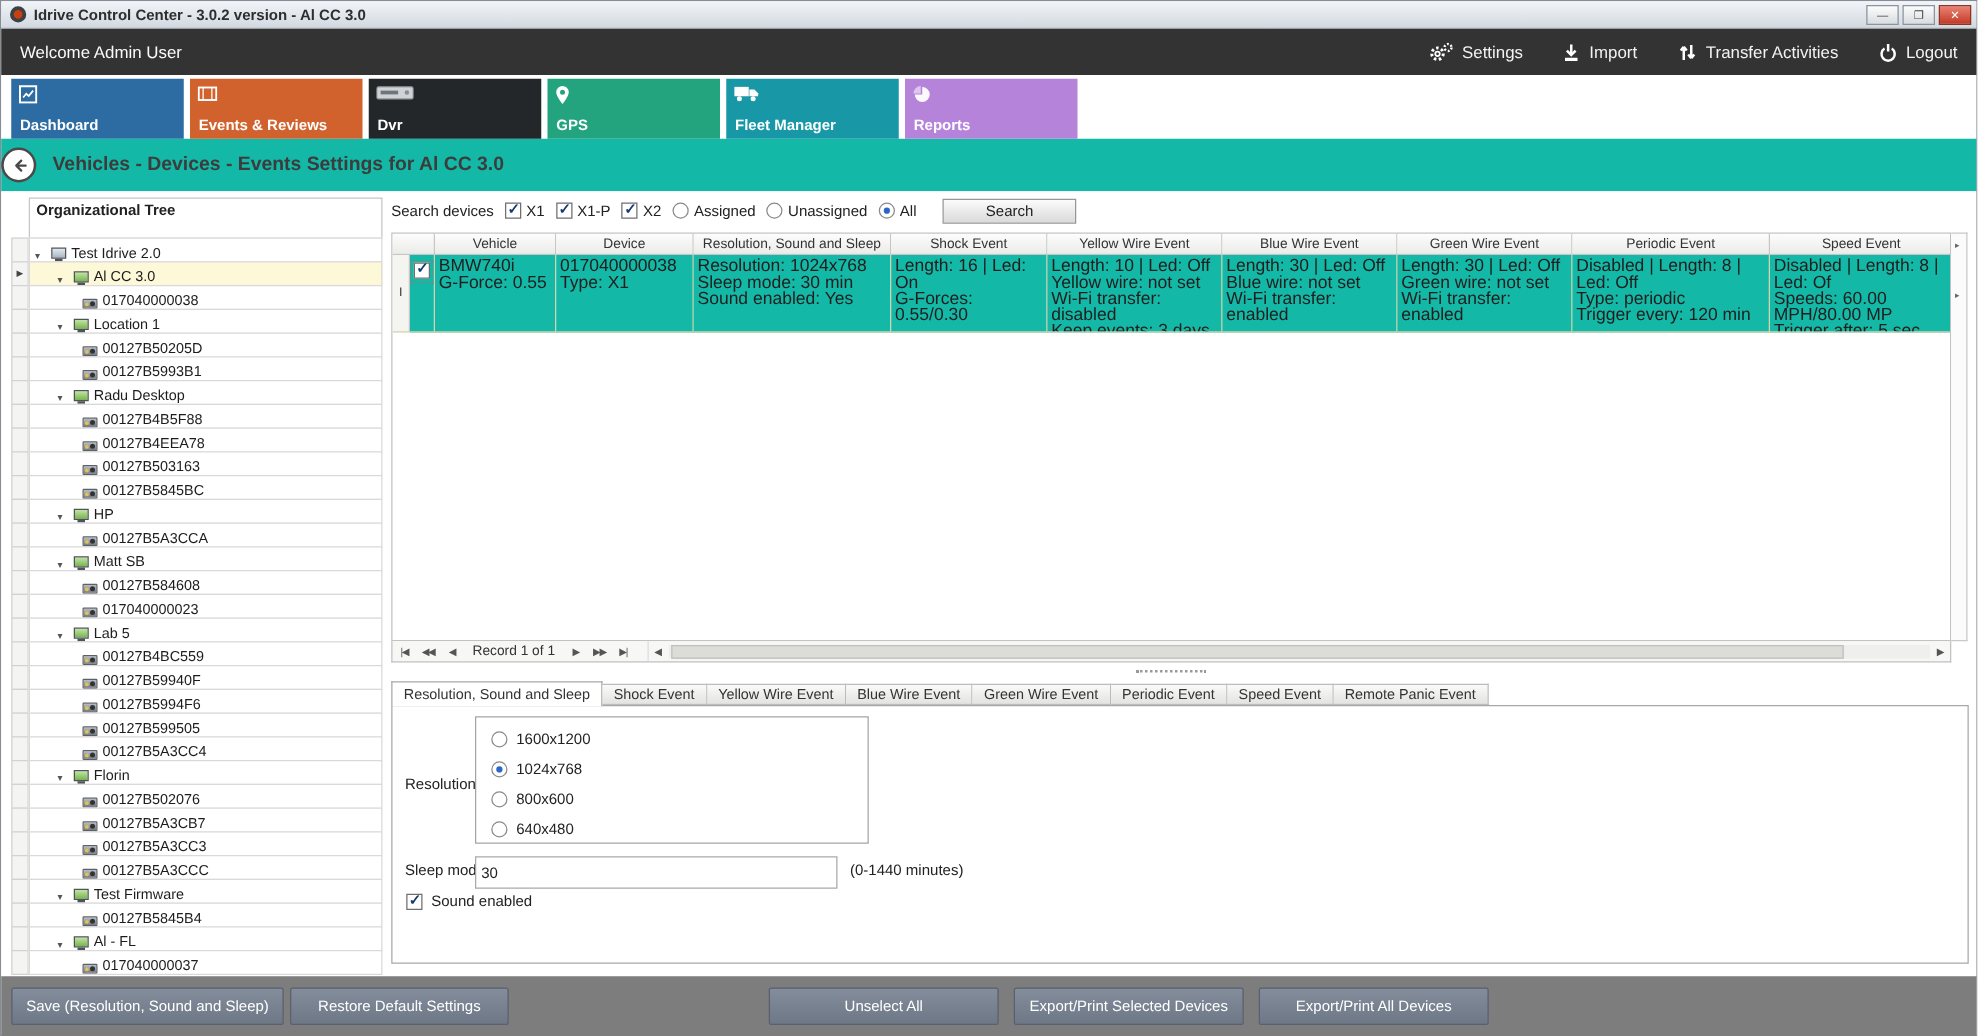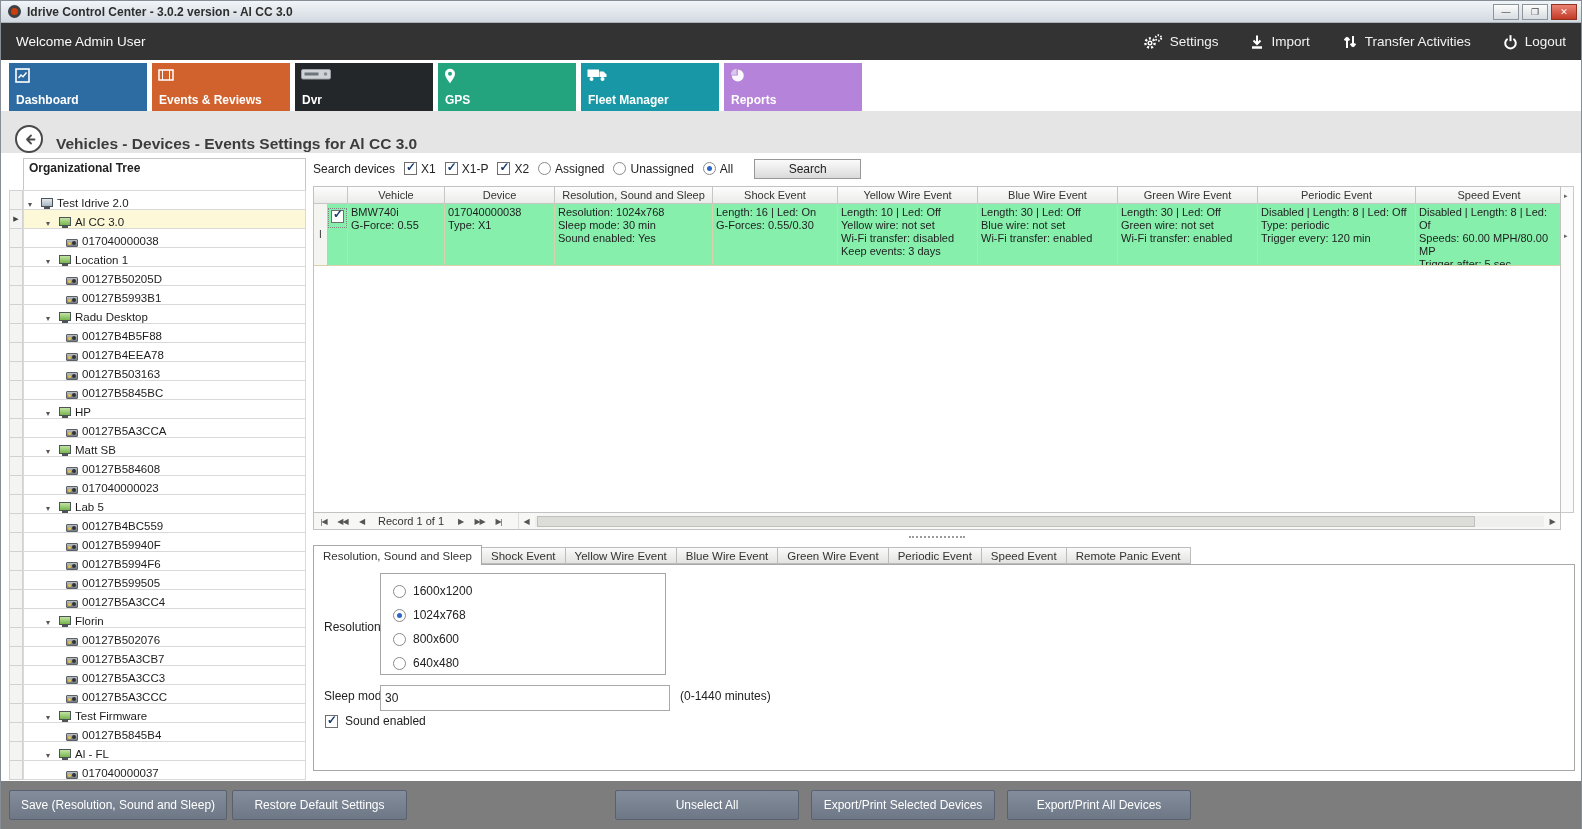--- a/index.html
+++ b/index.html
@@ -21,21 +21,21 @@
   .topbar-actions{margin-left:auto;display:flex;align-items:center;gap:32px;}
   .topaction{display:flex;align-items:center;gap:7px;font-size:13.5px;color:#f2f2f2;cursor:default;}
 
   
   .tiles{height:51px;padding:3px 0 0 8px;display:flex;gap:5px;background:#fff;flex:none;}
   .tile{width:138px;height:48px;position:relative;color:#fff;overflow:hidden;}
   .tile-label{position:absolute;left:7px;bottom:4px;font-weight:bold;font-size:12px;white-space:nowrap;}
   .tile-icon{position:absolute;left:6px;top:5px;}
 
   
-  .crumb-row{height:42px;display:flex;align-items:flex-end;gap:13px;padding-left:14px;background:#e5e5e5;flex:none;}
+  .crumb-row{height:42px;display:flex;align-items:center;gap:13px;background:#14b8a6;flex:none;}
   .back-btn{width:28px;height:28px;border-radius:50%;border:2px solid #4a4a4a;display:flex;align-items:center;justify-content:center;background:#fff;flex:none;}
   .crumb-title{font-size:15.5px;font-weight:600;color:#3c3c3c;}
 
   
   .main{height:628px;position:relative;background:#fff;flex:none;}
 
   
   .tree{position:absolute;left:8px;top:5px;width:297px;}
   .tree-header-row{display:flex;height:33px;}
   .tree-header{margin-left:14px;flex:1;border:1px solid #c6c6c6;background:#fff;font-weight:bold;font-size:12px;padding:2px 0 0 5px;color:#222;}
@@ -64,21 +64,21 @@
   .cb.checked::after{content:"✓";position:absolute;left:1px;top:-3px;font-size:12px;font-weight:bold;color:#173a6e;}
   .radio{width:13px;height:13px;border:1px solid #8a8a8a;border-radius:50%;background:#fff;position:relative;display:inline-block;flex:none;}
   .radio.selected::after{content:"";position:absolute;left:3px;top:3px;width:5px;height:5px;border-radius:50%;background:#2b67c9;}
   .search-btn{width:107px;height:20px;border:1px solid #979797;background:linear-gradient(#fbfbfb,#dadada);font-size:12px;font-family:inherit;margin-left:12px;color:#222;}
 
   
   .grid{position:absolute;left:312px;top:33px;width:1248px;height:327px;border:1px solid #c2c2c2;background:#fff;overflow:hidden;}
   .grid-header{display:flex;height:17px;}
   .gh{border-right:1px solid #c6c6c6;border-bottom:1px solid #c6c6c6;background:linear-gradient(#fdfdfd,#ebebe9);font-size:11px;color:#333;text-align:center;padding-top:2px;overflow:hidden;white-space:nowrap;flex:none;}
   .grid-row{display:flex;height:62px;}
-  .gc{border-right:1px solid #d8d1ab;border-bottom:1px solid #d8d1ab;background:#86efac;font-size:11px;line-height:13px;padding:2px 3px;white-space:pre-line;overflow:hidden;color:#1e1e1e;flex:none;}
+  .gc{border-right:1px solid #d8d1ab;border-bottom:1px solid #d8d1ab;background:#14b8a6;font-size:14px;line-height:13px;padding:2px 3px;white-space:pre-line;overflow:hidden;color:#1e1e1e;flex:none;}
   .gc.rowhdr{background:#f4f4f0;border-right-color:#c6c6c6;font-size:10px;display:flex;align-items:center;justify-content:center;white-space:normal;color:#333;}
   .gc.chkcell{display:flex;align-items:flex-start;justify-content:center;padding-top:4px;}
   .cbwrap{border:1px dotted #828282;padding:1px 2px;}
   .w-sel{width:34px;} .w-rh{width:14px;} .w-cb{width:20px;}
   .w-veh{width:97px;} .w-dev{width:110px;} .w-res{width:158px;} .w-shk{width:125px;}
   .w-yel{width:140px;} .w-blu{width:140px;} .w-grn{width:140px;} .w-per{width:158px;}
   .w-spd{width:146px;border-right:none;}
   .vstrip{position:absolute;left:1560px;top:33px;width:13px;height:327px;border:1px solid #c9c9c9;border-left:none;background:#fbfbfb;}
   .more-arrow{position:absolute;font-size:7px;color:#666;left:1563px;}
 
@@ -97,21 +97,21 @@
 
   
   .tabs{position:absolute;left:312px;top:391px;height:20px;display:flex;align-items:flex-end;z-index:3;}
   .tab{height:17px;padding:2px 9px 0;border:1px solid #bcbcbc;border-left:none;background:linear-gradient(#fafafa,#e3e3e1);font-size:11.5px;color:#333;white-space:nowrap;}
   .tab:first-child{border-left:1px solid #a8a8a8;}
   .tab.active{height:20px;padding-top:4px;background:#fff;border:1px solid #a8a8a8;border-bottom:none;margin-bottom:-1px;}
 
   
   .panel{position:absolute;left:312px;top:411px;width:1262px;height:207px;border:1px solid #a8a8a8;background:#fff;}
   .p-label{position:absolute;font-size:12px;color:#222;}
-  .res-box{position:absolute;left:66px;top:8px;width:286px;height:102px;border:1px solid #a5a5a5;}
+  .res-box{position:absolute;left:66px;top:8px;width:315px;height:102px;border:1px solid #a5a5a5;}
   .res-opt{position:absolute;left:12px;display:flex;align-items:center;gap:7px;font-size:12px;}
   .res-opt.r0{top:10px;} .res-opt.r1{top:34px;} .res-opt.r2{top:58px;} .res-opt.r3{top:82px;}
   .sleep-input{position:absolute;left:66px;top:120px;width:290px;height:19px;border:1px solid #a9a9a9;font-size:12px;font-family:inherit;padding:12px 4px;color:#222;background:#fff;}
   .sound-row{position:absolute;left:11px;top:149px;display:flex;align-items:center;gap:7px;font-size:12px;}
 
   
   .footer{height:49px;background:#7d7d7d;position:relative;flex:none;}
   .fbtn{position:absolute;top:9px;height:30px;background:linear-gradient(#848d9b,#6e7786);border:1px solid #596070;border-radius:2px;color:#fff;font-size:12px;font-family:inherit;text-align:center;}
   .fbtn.f1{left:8px;width:218px;}
   .fbtn.f2{left:231px;width:175px;}

